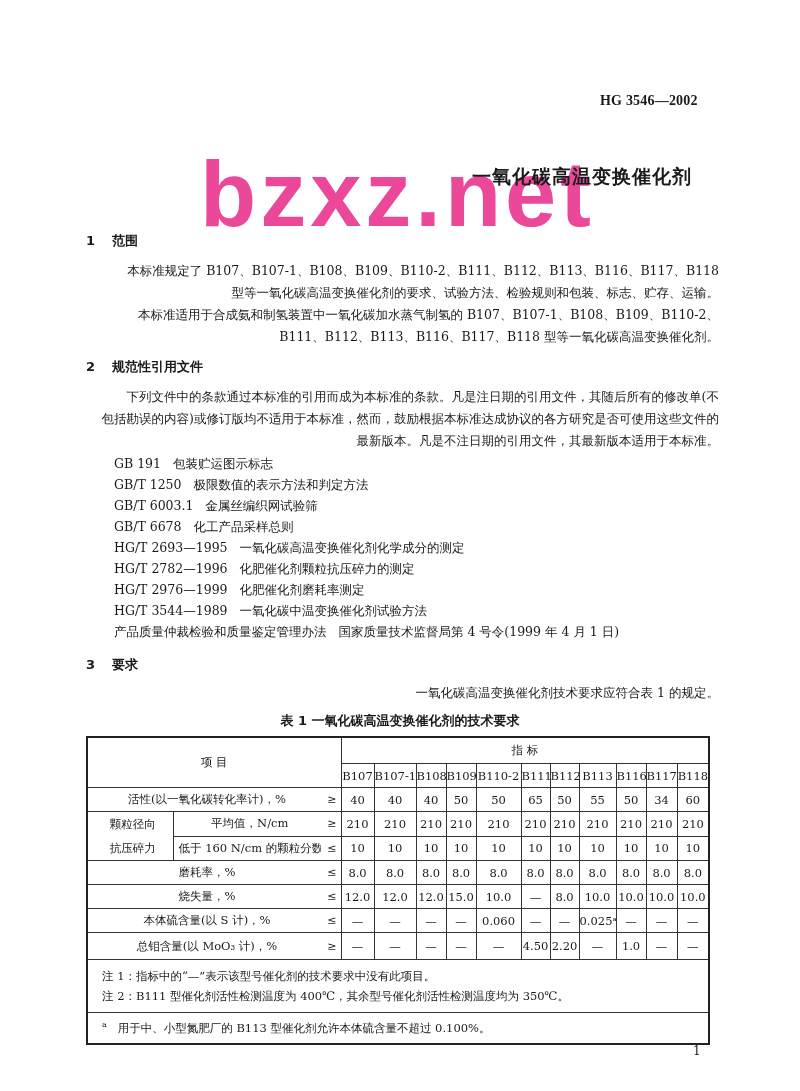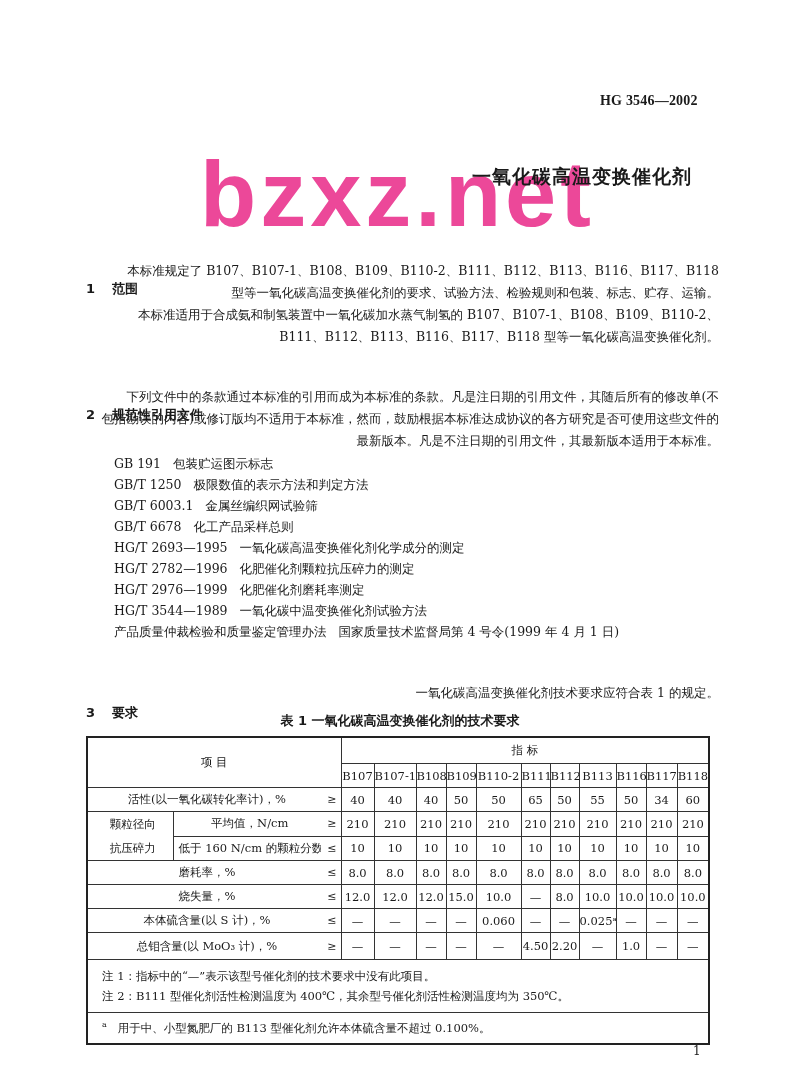--- a/index.html
+++ b/index.html
@@ -2,21 +2,21 @@
 <html><head>
 <meta charset="utf-8">
 <style>
   html, body { margin:0; padding:0; }
   body { width:800px; height:1091px; background:#ffffff; position:relative; overflow:hidden;
          font-family:"DejaVu Serif", "Liberation Serif", serif; color:#1a1a1a; }
   .abs { position:absolute; }
   .std-no { left:600px; top:93px; font-size:14px; font-weight:bold; font-family:"Liberation Serif", serif; letter-spacing:0.2px; }
   .watermark { left:200px; top:148px; font-size:92px; font-weight:bold; color:#ec4899; font-family:"Liberation Sans", sans-serif; letter-spacing:4px; line-height:1; }
   .title { left:0; width:692px; top:164px; text-align:right; font-size:19px; font-weight:bold; font-family:"DejaVu Sans", sans-serif; letter-spacing:1px; }
-  .h { left:86px; font-size:13px; font-weight:bold; font-family:"DejaVu Sans", sans-serif;margin-top:48px; }
+  .h { left:86px; font-size:13px; font-weight:bold; font-family:"DejaVu Sans", sans-serif; }
   .h .num { display:inline-block; width:26px; }
   .p { left:95px; width:624px; font-size:12.5px; line-height:22px;text-align:right; }
   .p .ind { display:inline-block; width:25px; }
   .ref { left:114px; font-size:12.5px; line-height:20px; white-space:pre; }
   .tcap { left:0; width:800px; top:712px; text-align:center; font-size:13px; font-weight:bold; font-family:"DejaVu Sans", sans-serif; }
   table.spec { position:absolute; left:86px; top:736px; width:622px; border-collapse:collapse; font-size:11.5px; table-layout:fixed; }
   table.spec td { border:1px solid #333; text-align:center; padding:0; height:23px; white-space:nowrap; overflow:hidden; }
   table.spec td.l { text-align:center; padding-left:5px; }
   table.spec td.sg { border-left:none; text-align:right; padding-right:4px; font-size:11px; }
   table.spec td.nl { border-right:none; }

